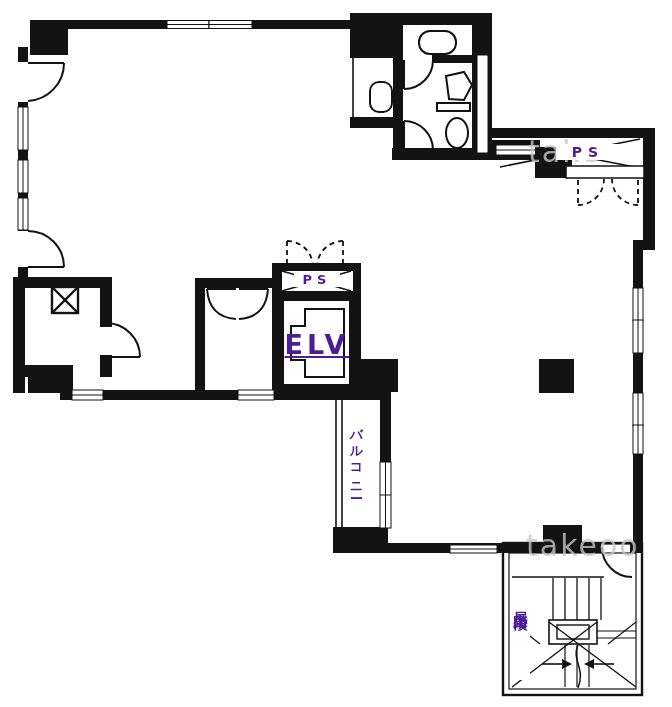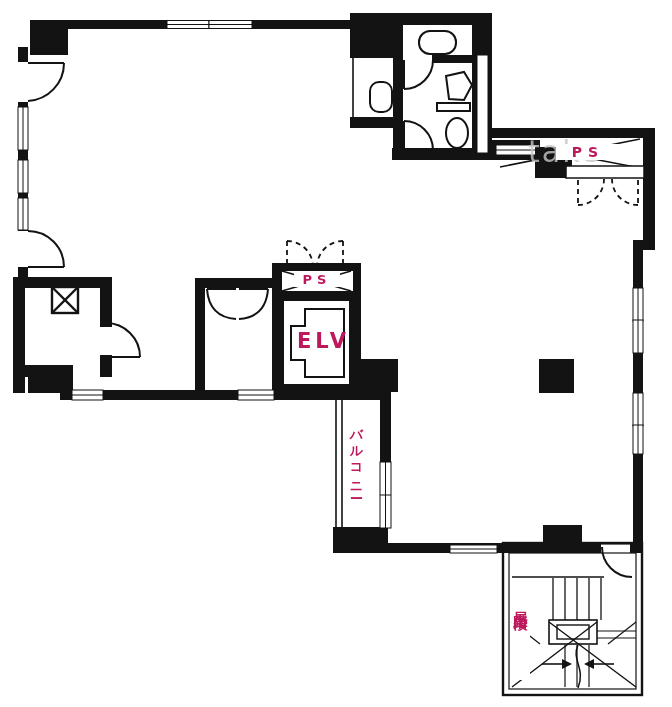--- a/index.html
+++ b/index.html
@@ -1,23 +1,23 @@
 <!DOCTYPE html>
 <html><head>
 <meta charset="utf-8">
 <style>
   html,body{margin:0;padding:0;background:#fff;}
   .plan{
     position:relative;width:672px;height:707px;background:#ffffff;
     font-family:"DejaVu Sans", sans-serif;overflow:hidden;
   }
   .plan svg{position:absolute;left:0;top:0;}
-  .lbl{position:absolute;color:#be185d;font-weight:bold;white-space:pre;}
+  .lbl{position:absolute;color:#4c1d95;font-weight:bold;white-space:pre;}
   .lbl-evac{left:28px;top:310px;font-size:14px;line-height:1.55;letter-spacing:1px;}
-  .lbl-elv{left:284px;top:329px;width:66px;text-align:right;font-size:21px;letter-spacing:4px;}
+  .lbl-elv{left:284px;top:329px;width:66px;text-align:center;font-size:27px;letter-spacing:4px;text-decoration:underline;}
   .lbl-ps-center{left:294px;top:272px;width:46px;text-align:center;font-size:13px;letter-spacing:5px;background:#fff;}
   .lbl-ps-topright{left:556px;top:144px;width:64px;text-align:center;font-size:14px;letter-spacing:6px;background:#fff;}
   .lbl-vert{writing-mode:vertical-rl;text-orientation:upright;}
   .lbl-balcony{left:347px;top:420px;height:115px;font-size:13px;font-weight:bold;letter-spacing:3px;}
   .lbl-roofstairs{left:512px;top:600px;height:80px;font-size:14px;letter-spacing:2px;background:#fff;}
   .watermark{position:absolute;color:#c6c6c6;font-size:30px;letter-spacing:2px;opacity:.8;
     font-family:"DejaVu Sans", sans-serif;}
   .wm-top{left:528px;top:134px;}
   .wm-bottom{left:526px;top:528px;}
 </style>
@@ -229,20 +229,21 @@
     <path d="M578,645 C571,660 586,668 578,688" stroke-width="1.5"></path>
 
     <line x1="542" y1="664" x2="570" y2="664" stroke-width="1.6"></line>
     <polygon points="572,664 562,659 562,669" fill="#131313" stroke="none"></polygon>
     <line x1="614" y1="664" x2="586" y2="664" stroke-width="1.6"></line>
     <polygon points="584,664 594,659 594,669" fill="#131313" stroke="none"></polygon>
   </g>
 </svg>
 
   <div class="watermark wm-top">take</div>
+  <div class="watermark wm-bottom">takeoo</div>
 
 
   <div class="lbl lbl-ps-center">PS</div>
   <div class="lbl lbl-ps-topright">PS</div>
   <div class="lbl lbl-elv">ELV</div>
   <div class="lbl lbl-vert lbl-balcony">バルコニー</div>
   <div class="lbl lbl-vert lbl-roofstairs">屋上階段</div>
 
 </div>
 

